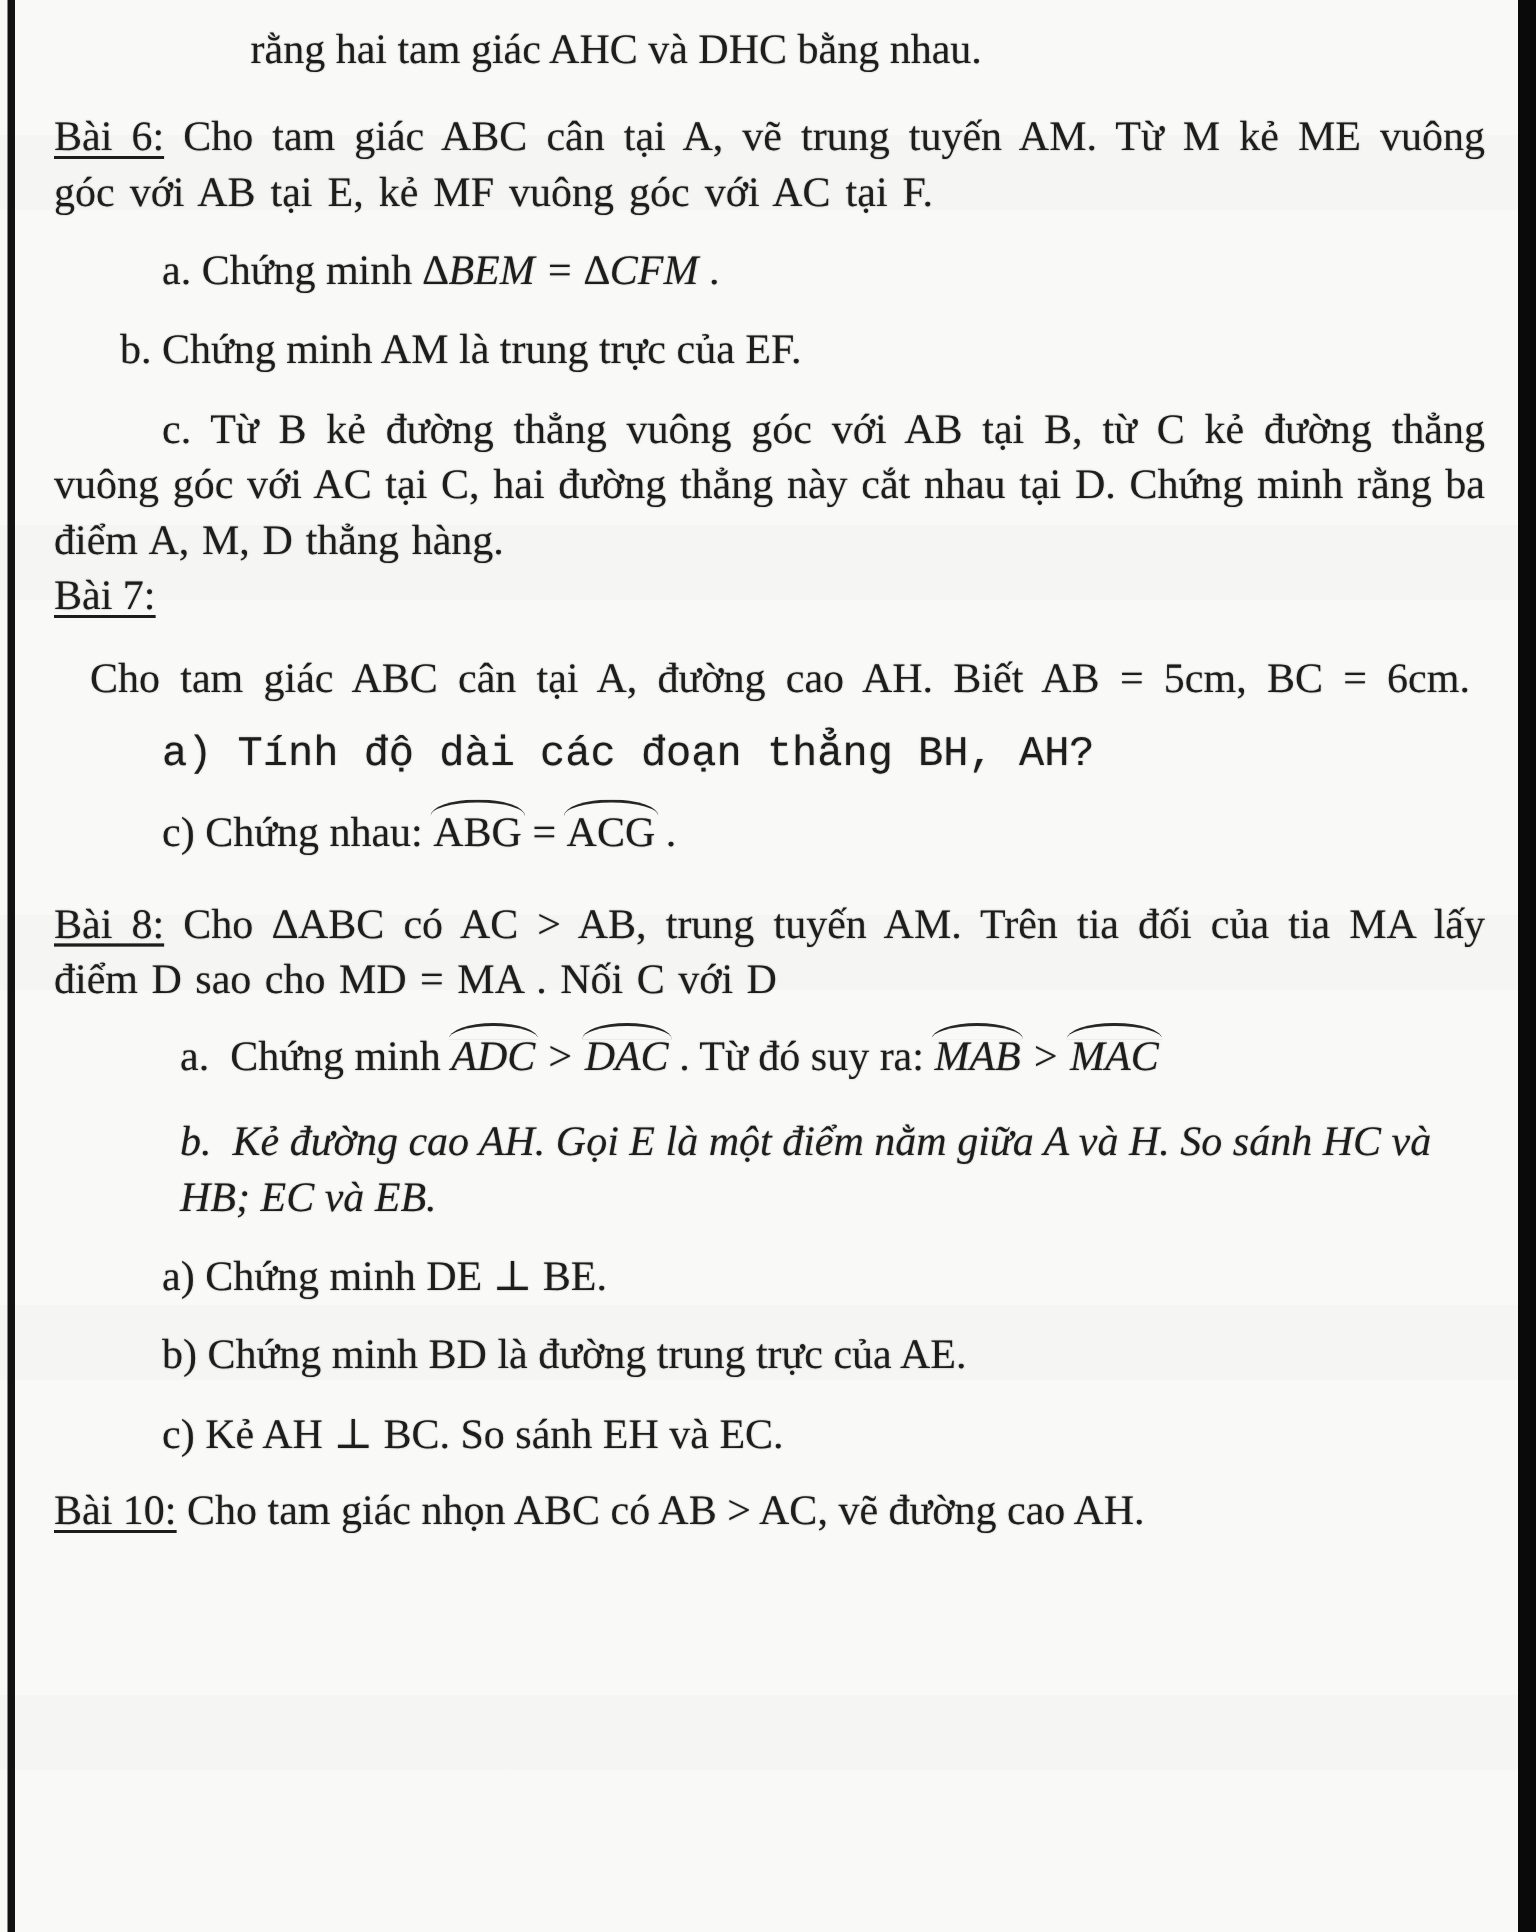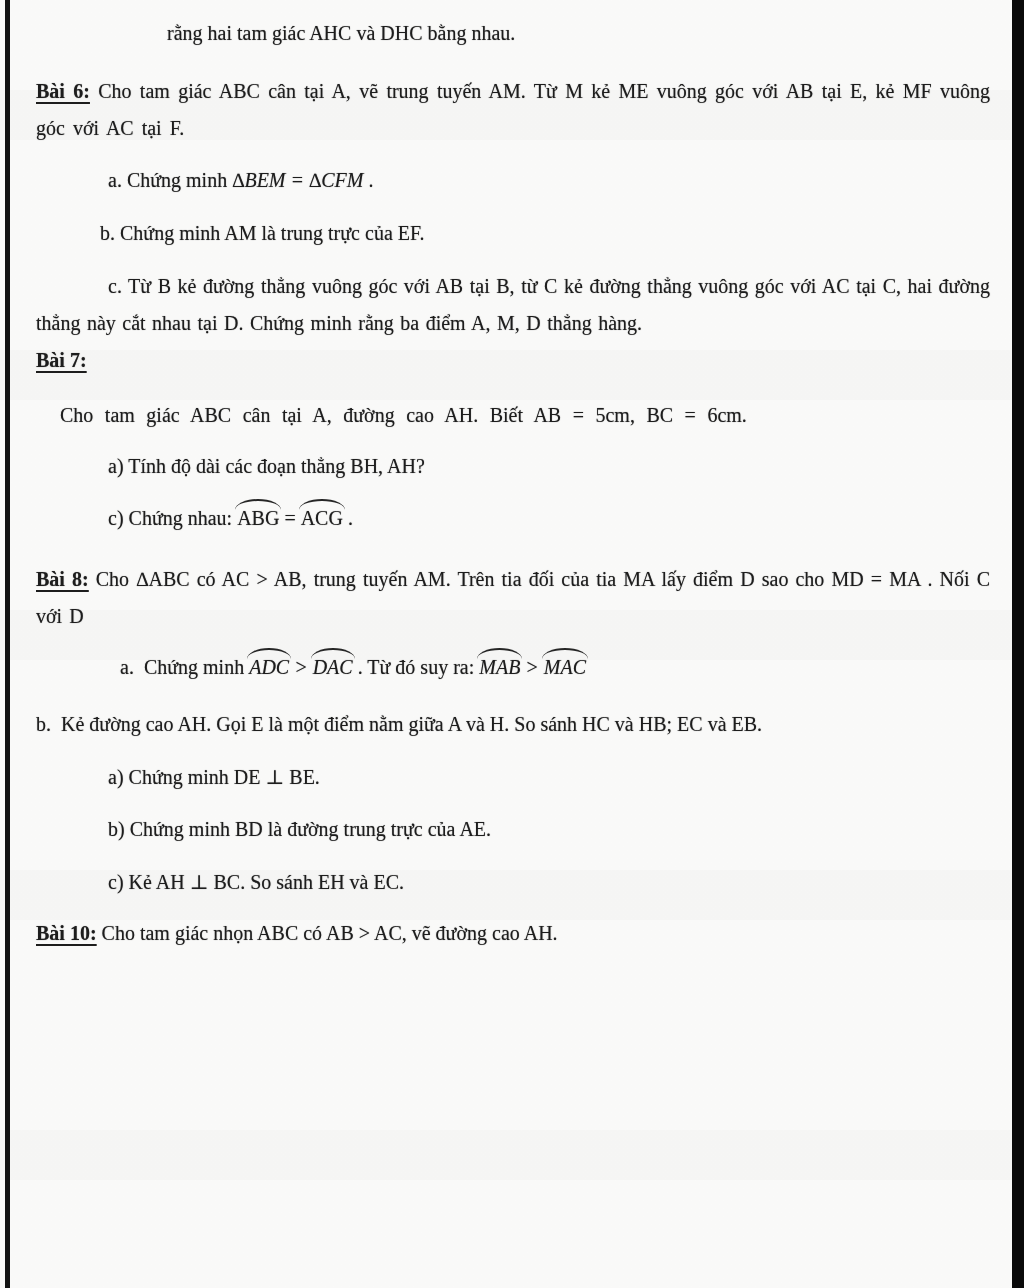--- a/index.html
+++ b/index.html
@@ -10,51 +10,51 @@
       #fcfcfb;
     font-family:"Liberation Serif","DejaVu Serif",serif;
     color:#1d1d1d;
   }
   .edge{position:absolute;top:0;height:100%;}
   .edge-left{left:5px;width:5px;background:#121212;}
   .edge-right{right:0;width:12px;background:#0a0a0a;}
 
   .page{
     position:absolute;top:15px;left:36px;width:954px;
-    font-size:20px;line-height:37px;
+    font-size:28px;line-height:37px;
     text-shadow:0 0 1px rgba(35,35,35,0.55);
   }
   .block{white-space:pre-wrap;}
   .seg{}
-  .bu{font-weight:bold;text-decoration:underline;text-decoration-thickness:2px;text-underline-offset:4px;}
+  .bu{font-weight:normal;text-decoration:underline;text-decoration-thickness:2px;text-underline-offset:4px;}
   .i{font-style:italic;}
   .sup{vertical-align:super;font-size:0.62em;line-height:0;}
   .hat,.hati{position:relative;display:inline-block;line-height:1;}
   .hati{font-style:italic;}
   .hat::before,.hati::before{
     content:"";position:absolute;left:-2px;right:-2px;top:-9px;height:9px;
     border-top:2.2px solid #262626;
     border-radius:50% 50% 0 0 / 100% 100% 0 0;
   }
 
   
   #line-cont-1{margin-left:131px;}
   #item-5c{margin-top:14px;margin-left:100px;}
   #bai6-header{margin-top:21px;text-align:justify;word-spacing:3px;}
   #item-6a{margin-top:15px;margin-left:72px;}
-  #item-6b{margin-top:16px;margin-left:64px;}
+  #item-6b{margin-top:16px;margin-left:44px;}
   #item-6c{margin-top:16px;text-indent:72px;text-align:justify;word-spacing:1.5px;}
   #bai7-header{}
   #bai7-intro{margin-top:18px;margin-left:24px;word-spacing:6.5px;}
-  #item-7a{margin-top:14px;margin-left:72px;}
+  #item-7a{margin-top:14px;margin-left:72px;font-family:Liberation Mono, monospace;}
   #item-7b{margin-top:14px;margin-left:72px;width:852px;}
   #item-7c{margin-top:15px;margin-left:72px;}
   #bai8-header{margin-top:24px;text-align:justify;word-spacing:2px;}
   #item-8a{margin-top:14px;margin-left:84px;}
-  #item-8b{margin-top:20px;width:866px;}
+  #item-8b{margin-top:20px;margin-left:84px;width:866px;font-style:italic;}
   #bai9-header{margin-top:6px;text-align:justify;word-spacing:3px;}
   #item-9a{margin-top:16px;margin-left:72px;}
   #item-9b{margin-top:15px;margin-left:72px;}
   #item-9c{margin-top:16px;margin-left:72px;}
   #bai10-header{margin-top:14px;}
 </style>
 </head>
 <body>
 
 <div class="edge edge-left"></div>

